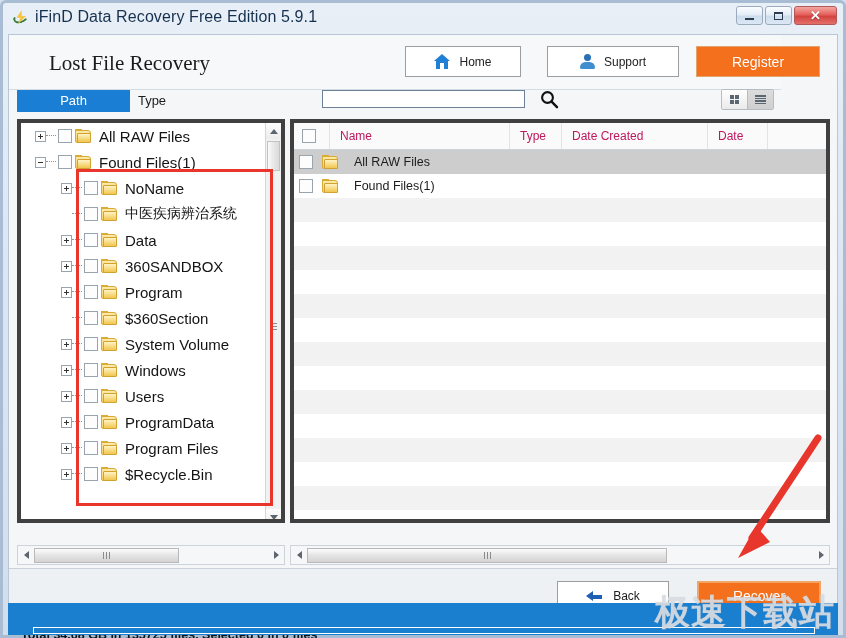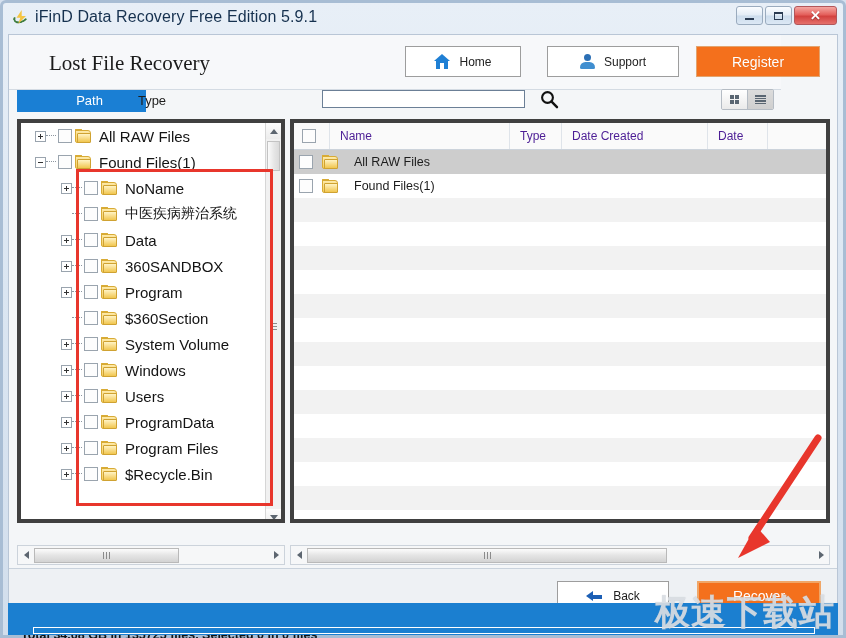--- a/index.html
+++ b/index.html
@@ -200,21 +200,20 @@
     height: 22px;
     line-height: 22px;
     font-size: 13px;
     text-align: center;
     cursor: pointer;
   }
   .tab.path {
     left: 8px; width: 113px;
     background: #1a7fd4;
     color: #ffffff;
-    padding-left: 16px;
   }
   .tab.type {
     left: 112px; width: 62px;
     color: #1d1d1d;
   }
   .search-box {
     position: absolute;
     left: 313px; top: 0px;
     width: 203px; height: 18px;
     border: 1px solid #6b7f96;
@@ -467,21 +466,21 @@
   .list-head {
     position: absolute;
     left: 0; top: 0;
     width: 538px; height: 27px;
     background: #fafafa;
     border-bottom: 1px solid #ccd3db;
     box-sizing: border-box;
     display: flex;
     align-items: center;
     font-size: 12px;
-    color: #4c1d95;
+    color: #be185d;
   }
   .lh-check-cell {
     width: 36px; height: 26px;
     display: flex; align-items: center; justify-content: flex-start;
     padding-left: 6px;
     box-sizing: border-box;
     border-right: 1px solid #dfe4ea;
   }
   .lh-cell {
     height: 26px;

